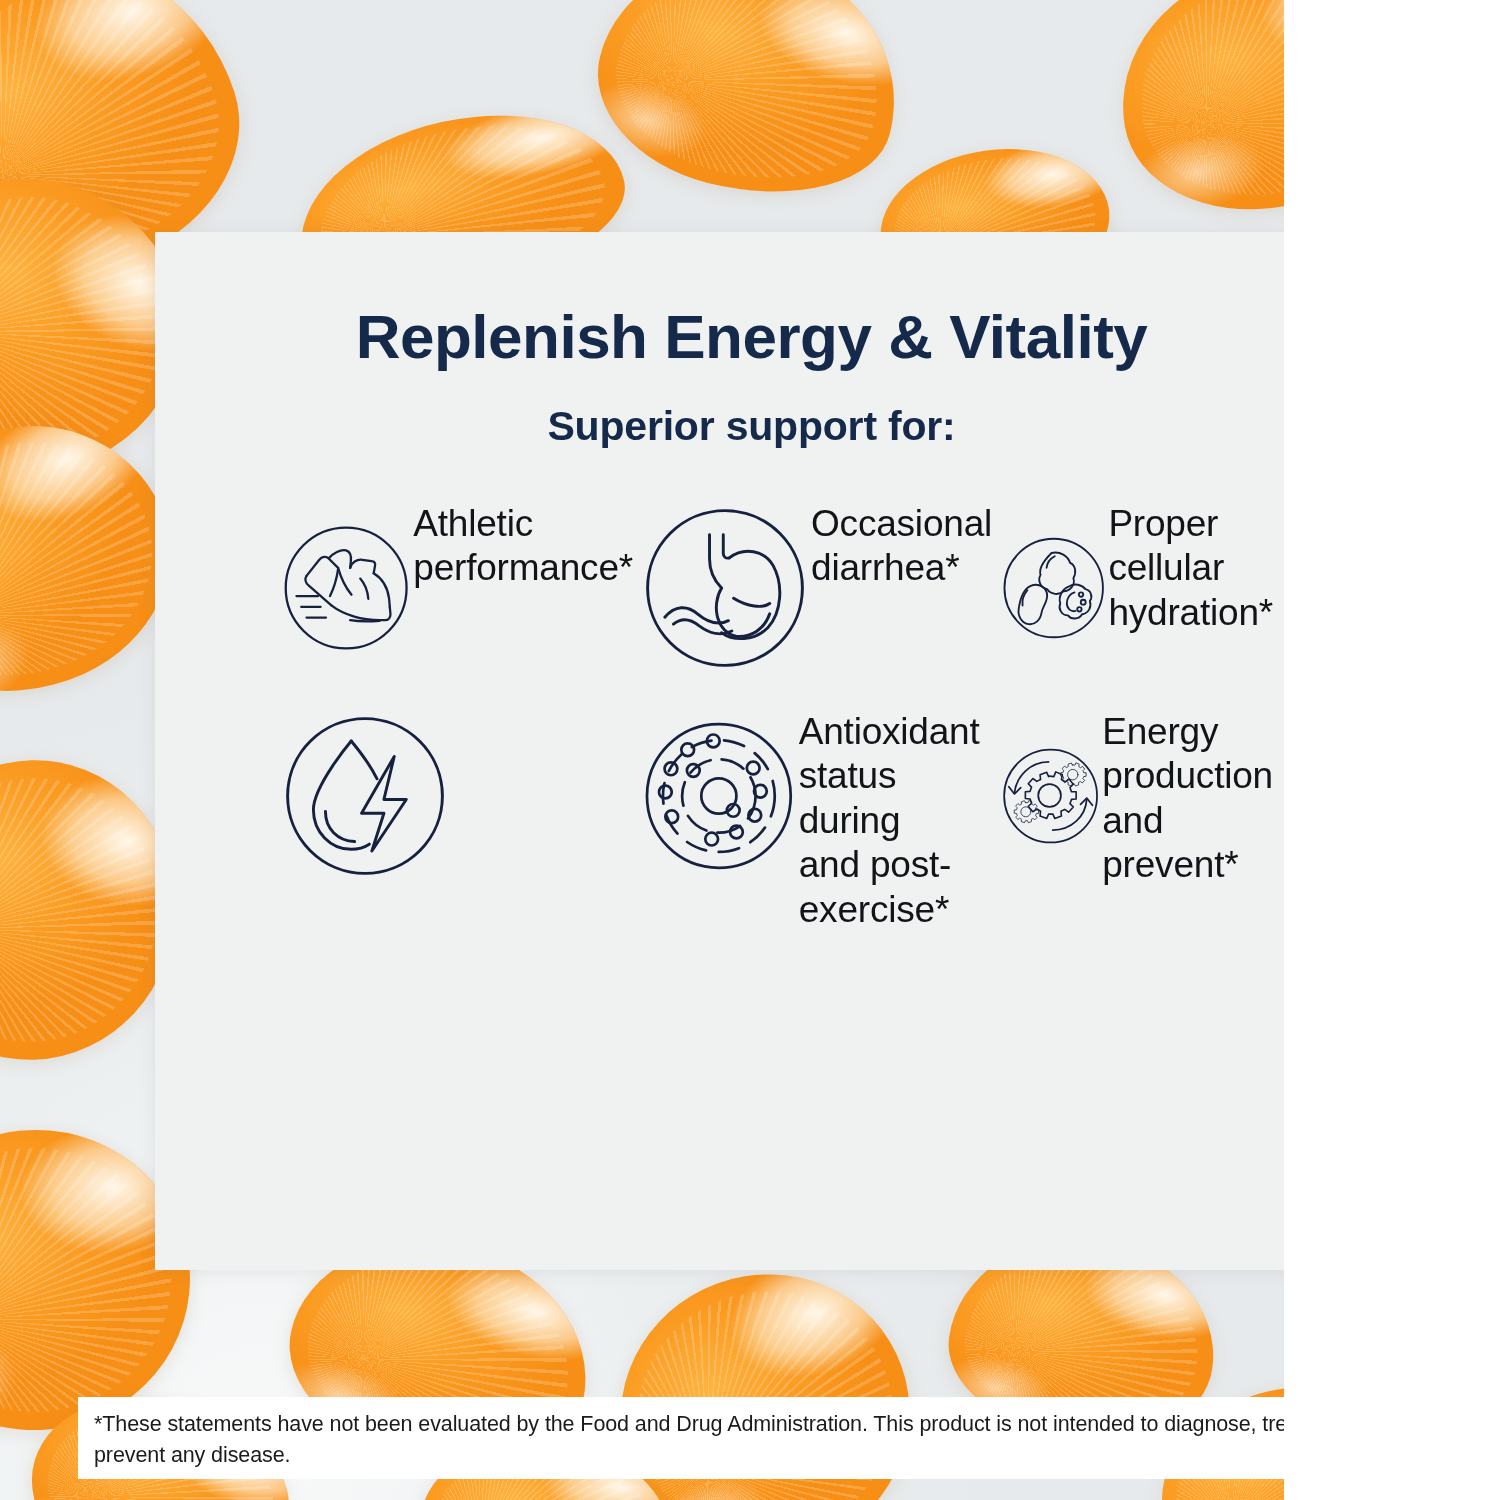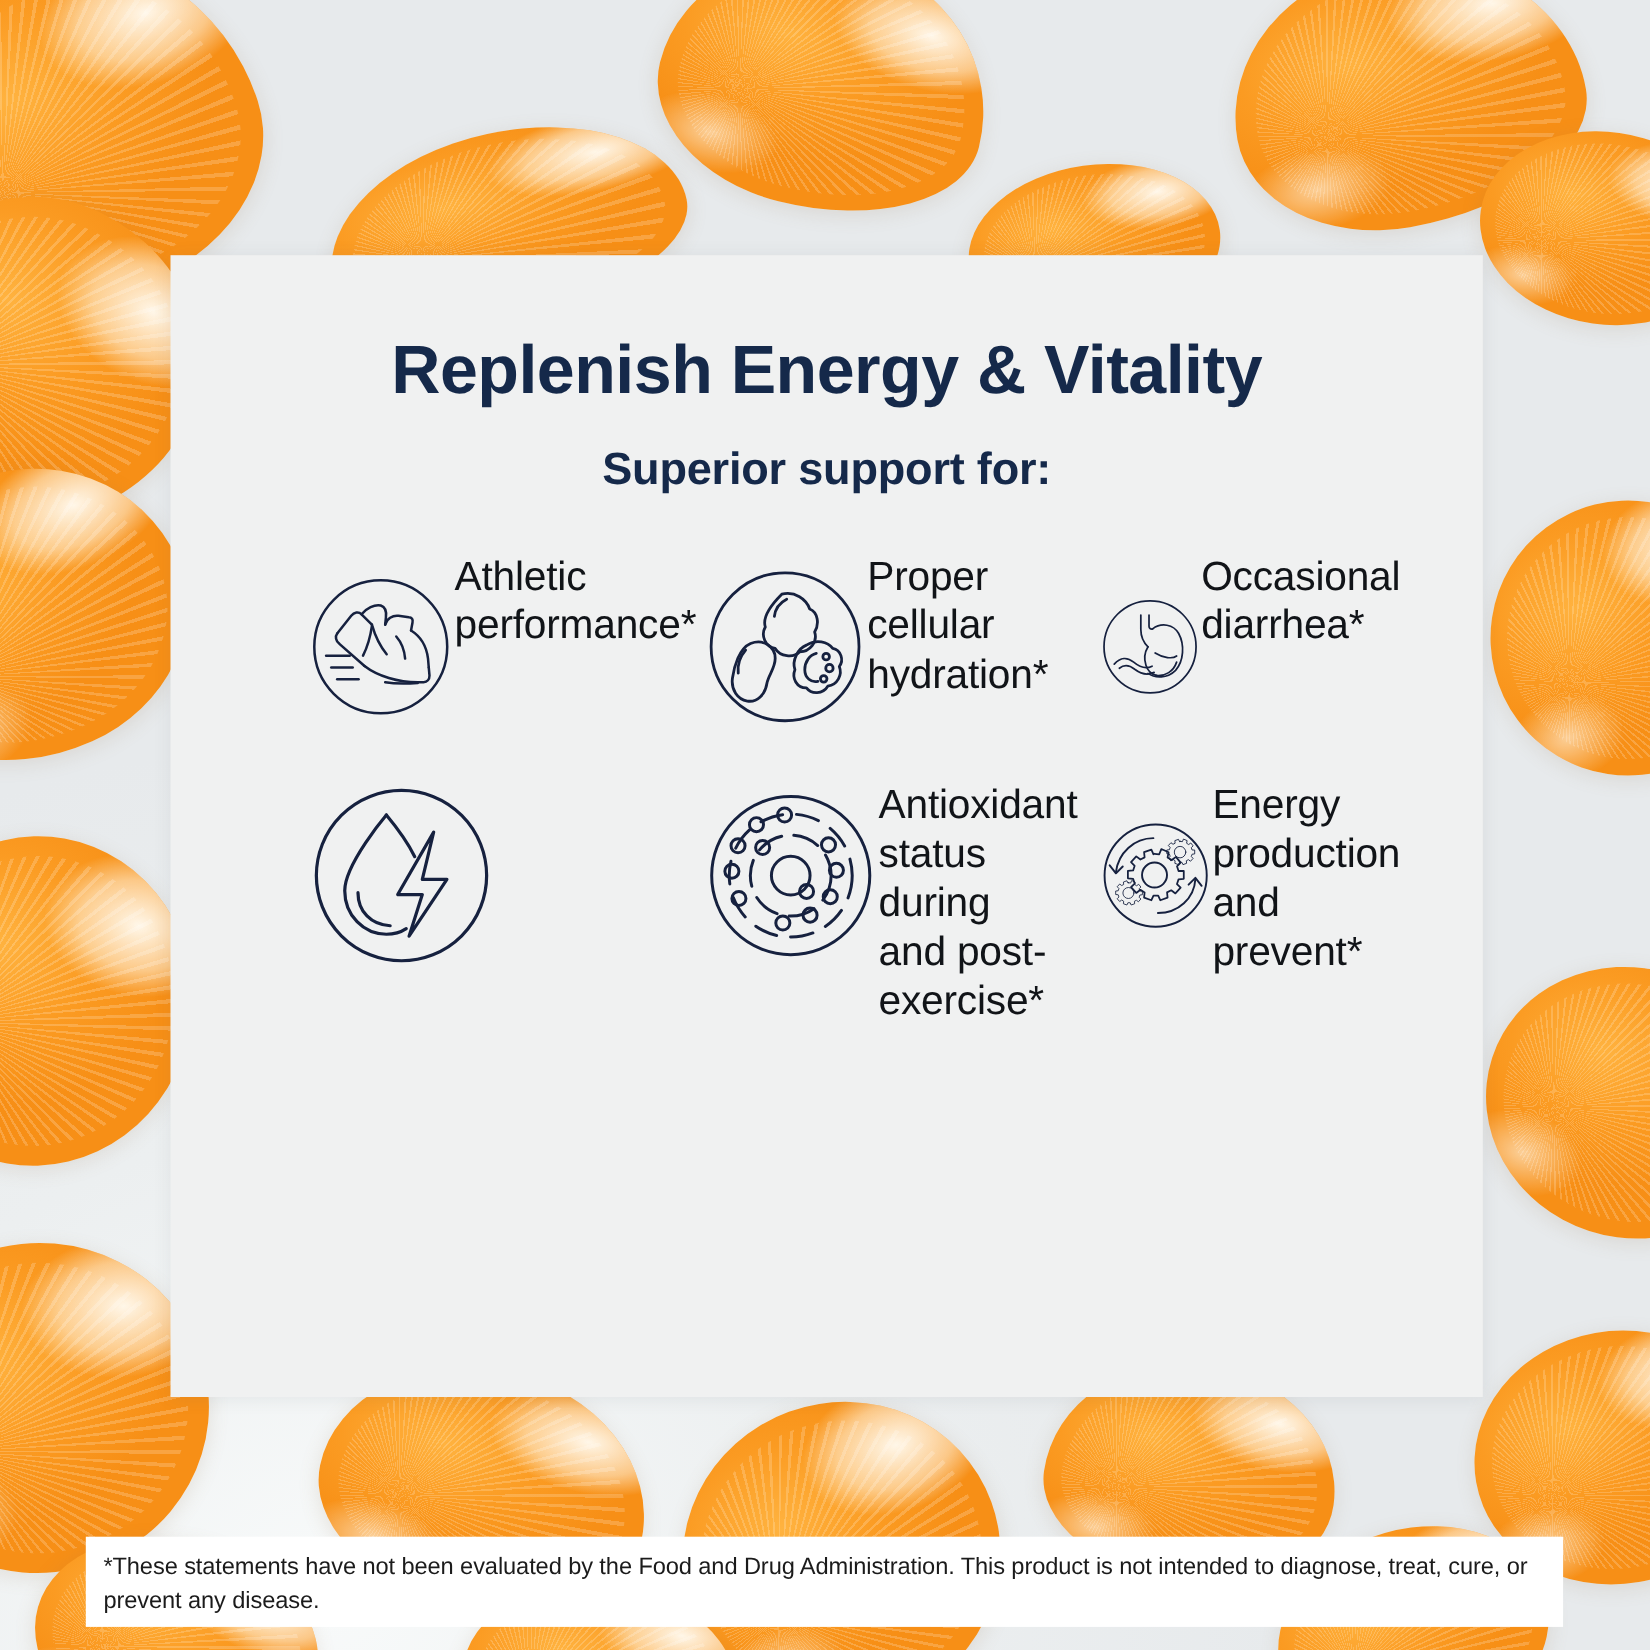--- a/index.html
+++ b/index.html
@@ -6,21 +6,21 @@
     margin: 0;
     padding: 0;
     width: 1500px;
     height: 1500px;
     overflow: hidden;
     font-family: "Liberation Sans", sans-serif;
   }
 
   #stage {
     position: relative;
-    width: 1500px;
+    width: 1284px;
     height: 1500px;
     background: #0369a1;
     overflow: hidden;
   }
 
   
   #photo-bg {
     position: absolute;
     inset: 0;
     background:
@@ -212,61 +212,61 @@
           </div>
           <div class="benefit-label">Athletic
 performance*</div>
         </div>
 
         <div class="benefit">
           <div class="benefit-icon">
             <svg viewBox="0 0 200 200" fill="none" stroke="#16213f" stroke-width="3.4" stroke-linecap="round" stroke-linejoin="round">
               <circle cx="100" cy="100" r="90"></circle>
 
+              <path d="M82 38 L82 66 C82 80 88 92 96 100"></path>
+              <path d="M98 38 L98 60 C98 64 101 66 105 65"></path>
+
+              <path d="M105 65 C122 52 146 56 156 74 C168 96 166 128 150 146
+                       C134 162 110 162 96 152"></path>
+              <path d="M96 100 C90 110 88 124 92 136 C96 148 104 154 112 156"></path>
+
+              <path d="M112 156 C130 158 146 148 152 130"></path>
+              <path d="M110 112 C126 122 144 124 152 118"></path>
+
+              <path d="M30 134 C42 120 56 120 68 130 C80 140 92 144 104 138"></path>
+              <path d="M40 142 C50 134 60 136 70 144 C82 153 96 156 108 150"></path>
+            </svg>
+          </div>
+          <div class="benefit-label">Occasional
+diarrhea*</div>
+        </div>
+
+        <div class="benefit">
+          <div class="benefit-icon">
+            <svg viewBox="0 0 200 200" fill="none" stroke="#16213f" stroke-width="3.4" stroke-linecap="round" stroke-linejoin="round">
+              <circle cx="100" cy="100" r="90"></circle>
+
               <path d="M96 36 C112 32 126 42 130 54 C140 58 142 72 136 82 C140 94 130 106 118 106
                        C110 114 94 112 88 102 C76 100 70 86 76 76 C72 64 82 50 96 36 Z"></path>
               <path d="M102 42 C94 46 88 54 87 63"></path>
 
               <path d="M58 96 C74 90 88 100 88 114 C88 126 80 134 78 144 C76 158 66 168 54 166
                        C42 164 34 152 36 138 C38 124 44 102 58 96 Z"></path>
               <path d="M52 104 C45 112 42 122 43 132"></path>
 
               <path d="M126 98 C138 90 152 94 158 102 C168 104 172 116 166 124 C170 134 164 146 152 148
                        C146 158 132 158 126 150 C114 150 108 138 112 128 C108 116 116 102 126 98 Z"></path>
               <path d="M138 108 C130 110 124 118 124 128 C124 138 132 144 140 142"></path>
               <circle cx="150" cy="112" r="4"></circle>
               <circle cx="154" cy="126" r="4.5"></circle>
               <circle cx="147" cy="139" r="4"></circle>
             </svg>
           </div>
           <div class="benefit-label">Proper cellular
 hydration*</div>
-        </div>
-
-        <div class="benefit">
-          <div class="benefit-icon">
-            <svg viewBox="0 0 200 200" fill="none" stroke="#16213f" stroke-width="3.4" stroke-linecap="round" stroke-linejoin="round">
-              <circle cx="100" cy="100" r="90"></circle>
-
-              <path d="M82 38 L82 66 C82 80 88 92 96 100"></path>
-              <path d="M98 38 L98 60 C98 64 101 66 105 65"></path>
-
-              <path d="M105 65 C122 52 146 56 156 74 C168 96 166 128 150 146
-                       C134 162 110 162 96 152"></path>
-              <path d="M96 100 C90 110 88 124 92 136 C96 148 104 154 112 156"></path>
-
-              <path d="M112 156 C130 158 146 148 152 130"></path>
-              <path d="M110 112 C126 122 144 124 152 118"></path>
-
-              <path d="M30 134 C42 120 56 120 68 130 C80 140 92 144 104 138"></path>
-              <path d="M40 142 C50 134 60 136 70 144 C82 153 96 156 108 150"></path>
-            </svg>
-          </div>
-          <div class="benefit-label">Occasional
-diarrhea*</div>
         </div>
 
         <div class="benefit">
           <div class="benefit-icon">
             <svg viewBox="0 0 200 200" fill="none" stroke="#16213f" stroke-width="3.4" stroke-linecap="round" stroke-linejoin="round">
               <circle cx="100" cy="100" r="90"></circle>
 
               <path d="M84 36 C84 36 40 88 40 116 C40 142 60 162 84 162 C92 162 99 160 105 156"></path>
               <path d="M84 36 C84 36 104 60 114 80"></path>
               <path d="M54 118 C54 138 68 152 88 153"></path>

